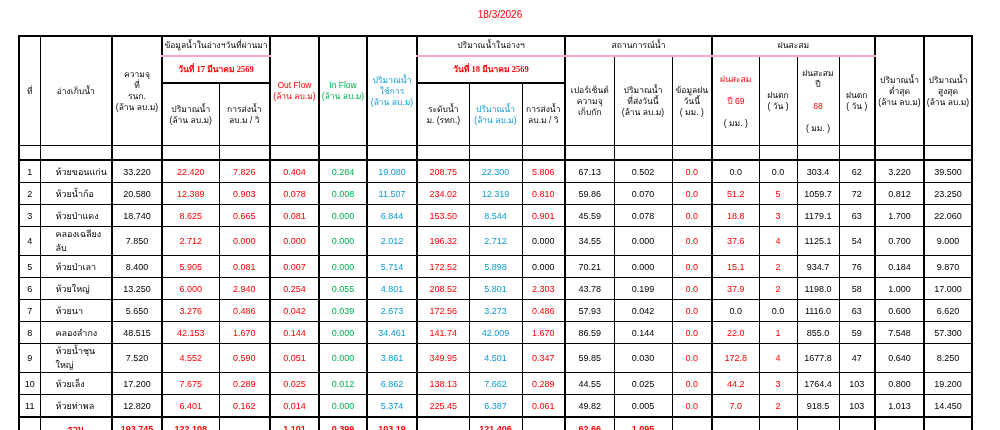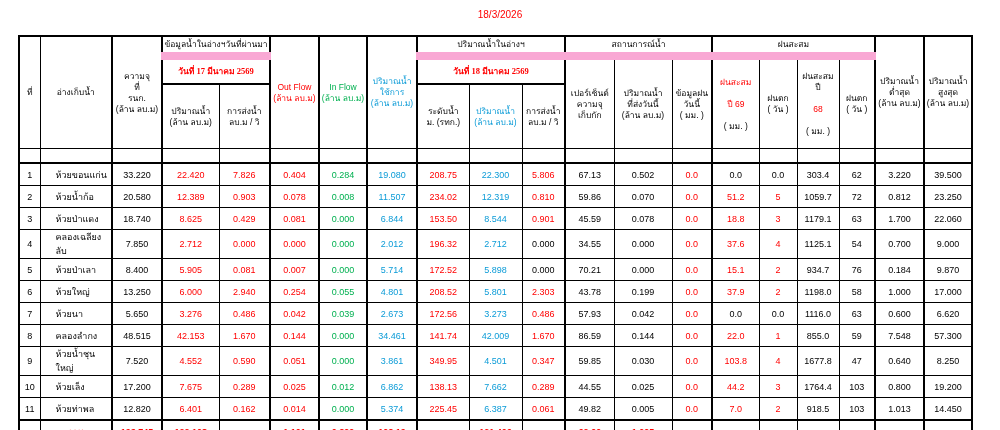--- a/index.html
+++ b/index.html
@@ -23,21 +23,21 @@
     font-weight:normal;font-size:8.5px;line-height:1.3;white-space:pre-line;
   }
   tr.hA{height:20px;} tr.hB{height:20px;} tr.hC{height:46px;}
   tbody td{font-size:9px;height:21px;}
   td.name{text-align:left;padding-left:15px;}
   .c-black{color:#000000;}
   .c-red{color:#ff0000;}
   .c-green{color:#00b050;}
   .c-blue{color:#0b9bd7;}
   .bl2{border-left:2px solid #000;}
-  .bb2{border-bottom:8px solid #f9a8d4;}
+  .bb2{border-bottom:2px solid #f9a8d4;}
   th.date-box{border:2px solid #000;color:#ff0000;font-weight:bold;font-family:Liberation Serif, serif;}
   tr.spacer-row td{height:13px;border-bottom:2px solid #000;}
   tr.total-row td{color:#ff0000;font-weight:bold;height:22px;border-top:2px solid #000;font-size:9px;}
   .lines span{display:block;}
 </style>
 </head>
 <body>
 
 <div class="top-date">18/3/2026</div>
 
@@ -195,21 +195,21 @@
         <td class="c-black">1059.7</td>
         <td class="c-black">72</td>
         <td class="c-black bl2">0.812</td>
         <td class="c-black bl2">23.250</td>
       </tr>
       <tr>
         <td class="c-black">3</td>
         <td class="c-black name">ห้วยป่าแดง</td>
         <td class="c-black bl2">18.740</td>
         <td class="c-red bl2">8.625</td>
-        <td class="c-red">0.429</td>
+        <td class="c-red">0.665</td>
         <td class="c-red bl2">0.081</td>
         <td class="c-green bl2">0.000</td>
         <td class="c-blue bl2">6.844</td>
         <td class="c-red bl2">153.50</td>
         <td class="c-blue">8.544</td>
         <td class="c-red">0.901</td>
         <td class="c-black bl2">45.59</td>
         <td class="c-black">0.078</td>
         <td class="c-red">0.0</td>
         <td class="c-red bl2">18.8</td>
@@ -337,21 +337,21 @@
         <td class="c-red">0.590</td>
         <td class="c-red bl2">0.051</td>
         <td class="c-green bl2">0.000</td>
         <td class="c-blue bl2">3.861</td>
         <td class="c-red bl2">349.95</td>
         <td class="c-blue">4.501</td>
         <td class="c-red">0.347</td>
         <td class="c-black bl2">59.85</td>
         <td class="c-black">0.030</td>
         <td class="c-red">0.0</td>
-        <td class="c-red bl2">103.8</td>
+        <td class="c-red bl2">172.8</td>
         <td class="c-red">4</td>
         <td class="c-black">1677.8</td>
         <td class="c-black">47</td>
         <td class="c-black bl2">0.640</td>
         <td class="c-black bl2">8.250</td>
       </tr>
       <tr>
         <td class="c-black">10</td>
         <td class="c-black name">ห้วยเล็ง</td>
         <td class="c-black bl2">17.200</td>

